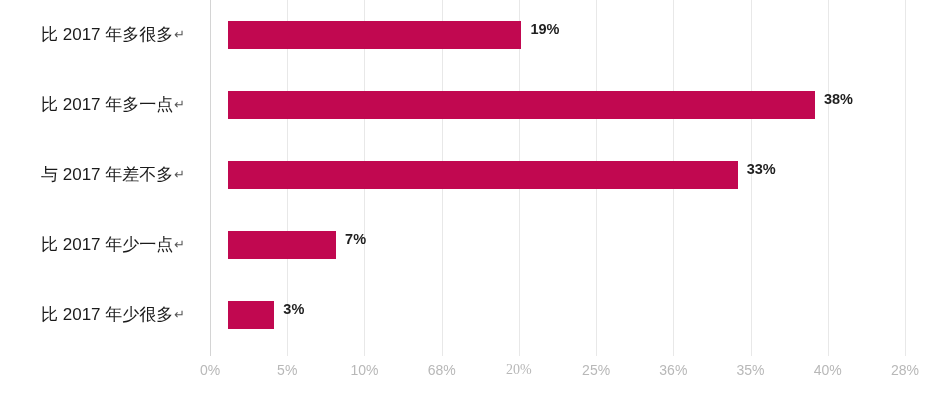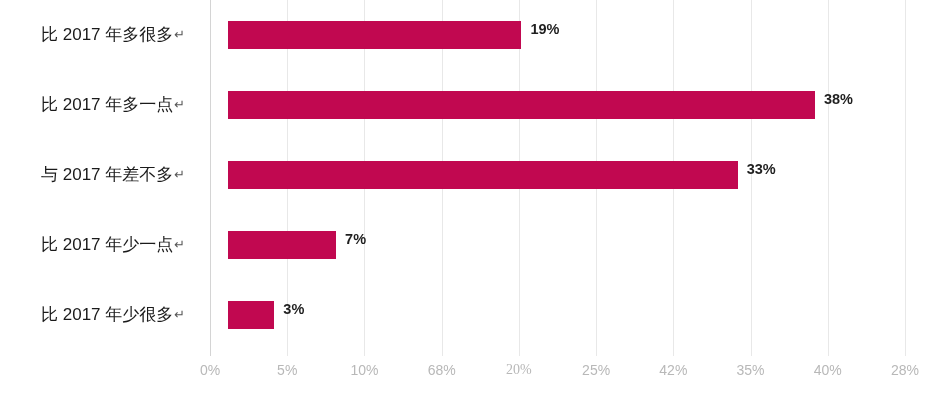--- a/index.html
+++ b/index.html
@@ -160,19 +160,19 @@
       </div>
     </div>
 
   <div id="x-axis-labels">
       <span class="x-tick-label" style="left: 210px;">0%</span>
       <span class="x-tick-label" style="left: 287.222px;">5%</span>
       <span class="x-tick-label" style="left: 364.444px;">10%</span>
       <span class="x-tick-label" style="left: 441.667px;">68%</span>
       <span class="x-tick-label" style="left: 518.889px; font-family: Liberation Serif, serif;">20%</span>
       <span class="x-tick-label" style="left: 596.111px;">25%</span>
-      <span class="x-tick-label" style="left: 673.333px;">42%</span>
+      <span class="x-tick-label" style="left: 673.333px;">36%</span>
       <span class="x-tick-label" style="left: 750.556px;">35%</span>
       <span class="x-tick-label" style="left: 827.778px;">40%</span>
       <span class="x-tick-label" style="left: 905px;">28%</span>
     </div>
 
 </div>
 
 </body></html>

